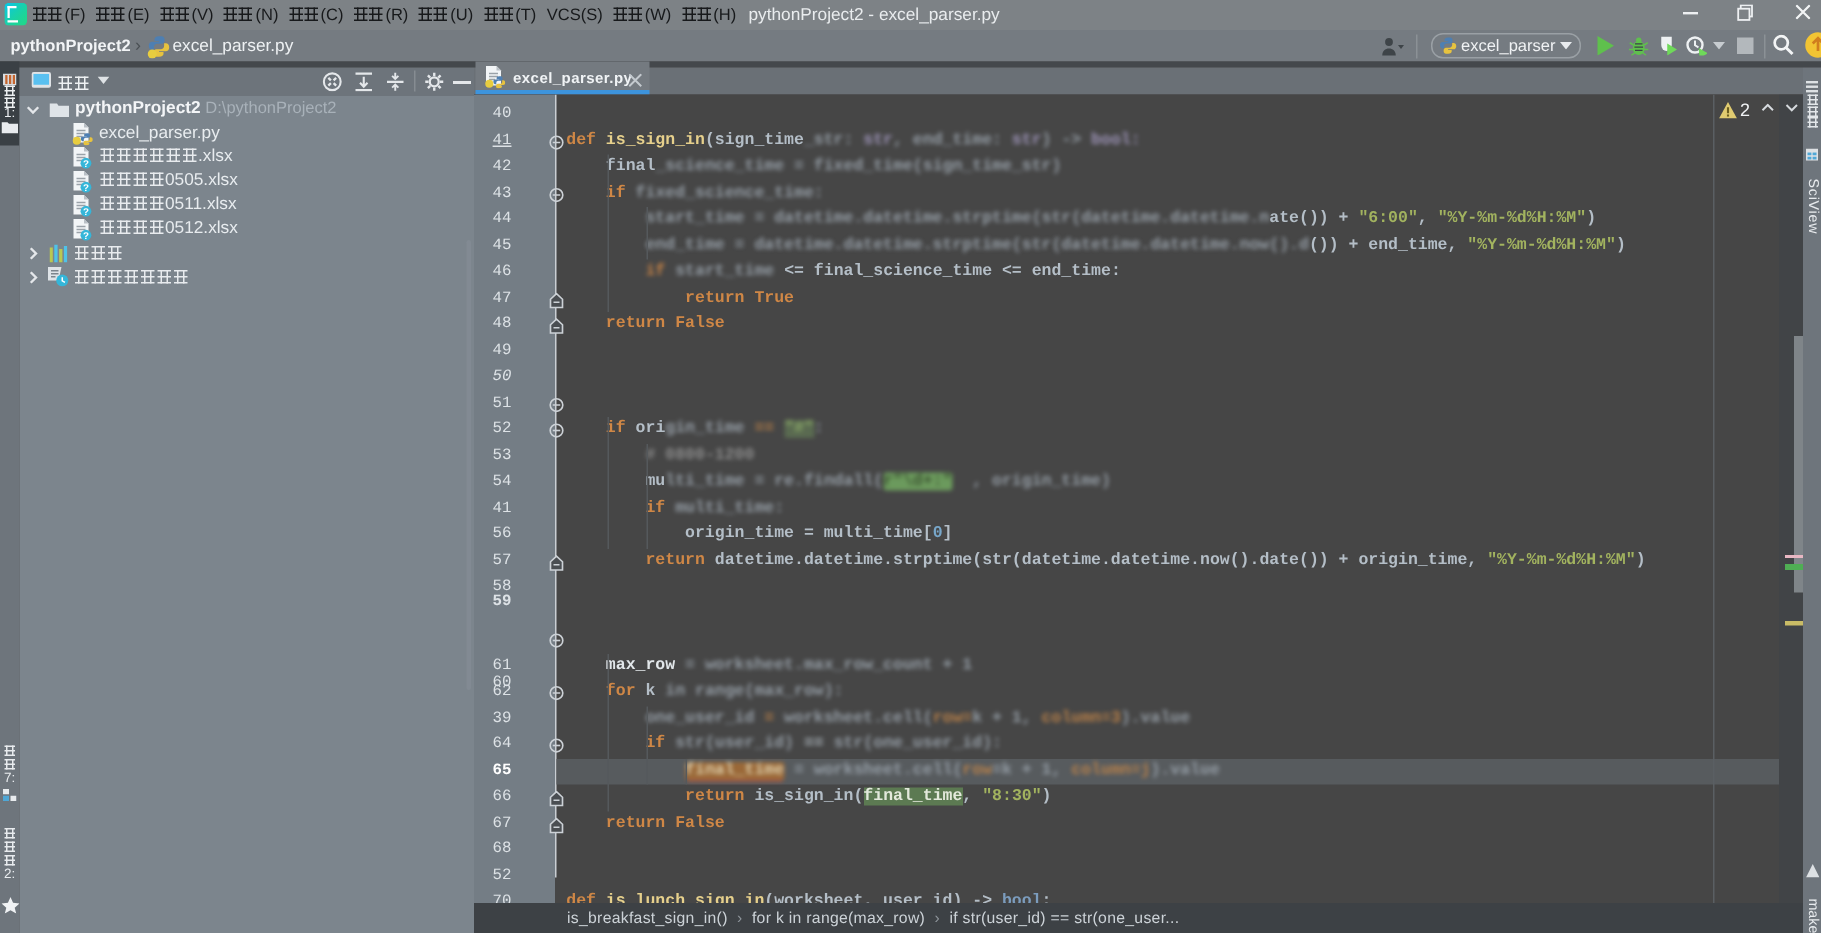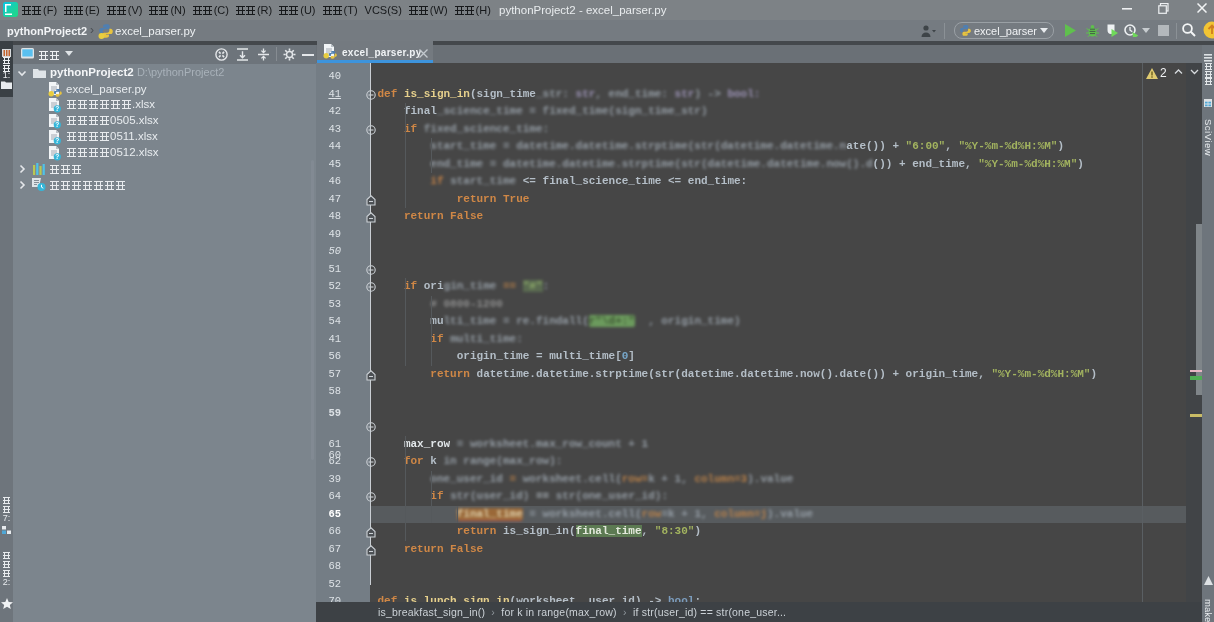--- a/index.html
+++ b/index.html
@@ -316,21 +316,21 @@
 <div class="num" style="left:0px;top:162.5px;">49</div>
 <div class="num" style="left:0px;top:180.0px;font-style:italic;">50</div>
 <div class="num" style="left:0px;top:197.5px;">51</div>
 <div class="num" style="left:0px;top:215.0px;">52</div>
 <div class="num" style="left:0px;top:232.5px;">53</div>
 <div class="num" style="left:0px;top:250.0px;">54</div>
 <div class="num" style="left:0px;top:267.5px;">41</div>
 <div class="num" style="left:0px;top:285.0px;">56</div>
 <div class="num" style="left:0px;top:302.5px;">57</div>
 <div class="num" style="left:0px;top:320.0px;">58</div>
-<div class="num" style="left:0px;top:342px;font-weight:bold;">59</div>
+<div class="num" style="left:0px;top:330px;font-weight:bold;">59</div>
 <div class="num" style="left:0px;top:355.0px;margin-top:29px;">60</div>
 <div class="num" style="left:0px;top:372.5px;">61</div>
 <div class="num" style="left:0px;top:390.0px;">62</div>
 <div class="num" style="left:0px;top:407.5px;">39</div>
 <div class="num" style="left:0px;top:425.0px;">64</div>
 <div class="num" style="left:0px;top:442.5px;font-weight:700;color:#fff;">65</div>
 <div class="num" style="left:0px;top:460.0px;">66</div>
 <div class="num" style="left:0px;top:477.5px;">67</div>
 <div class="num" style="left:0px;top:495.0px;">68</div>
 <div class="num" style="left:0px;top:512.5px;">52</div>

